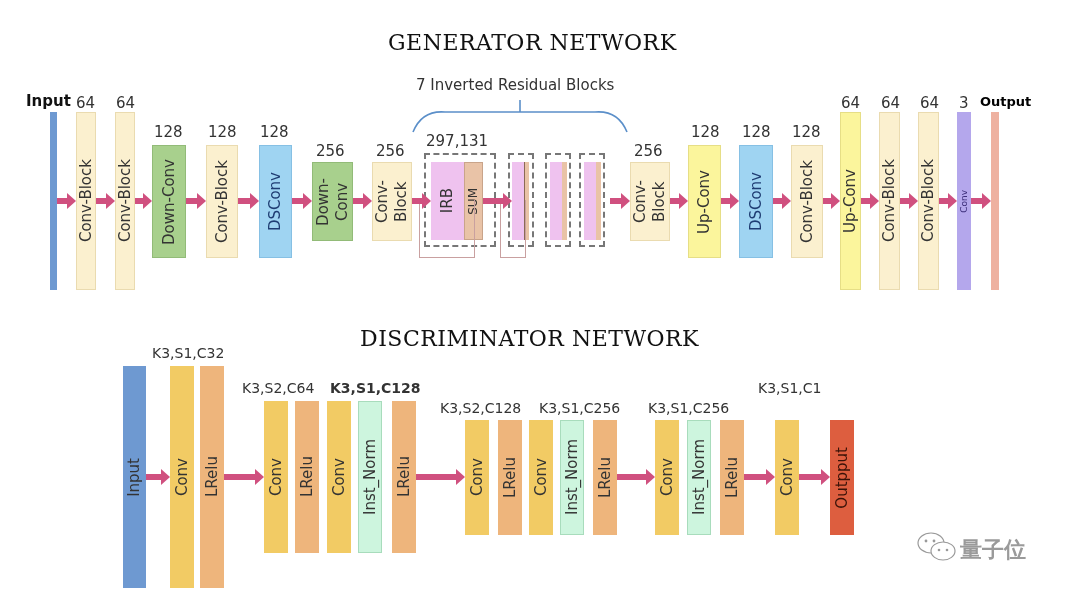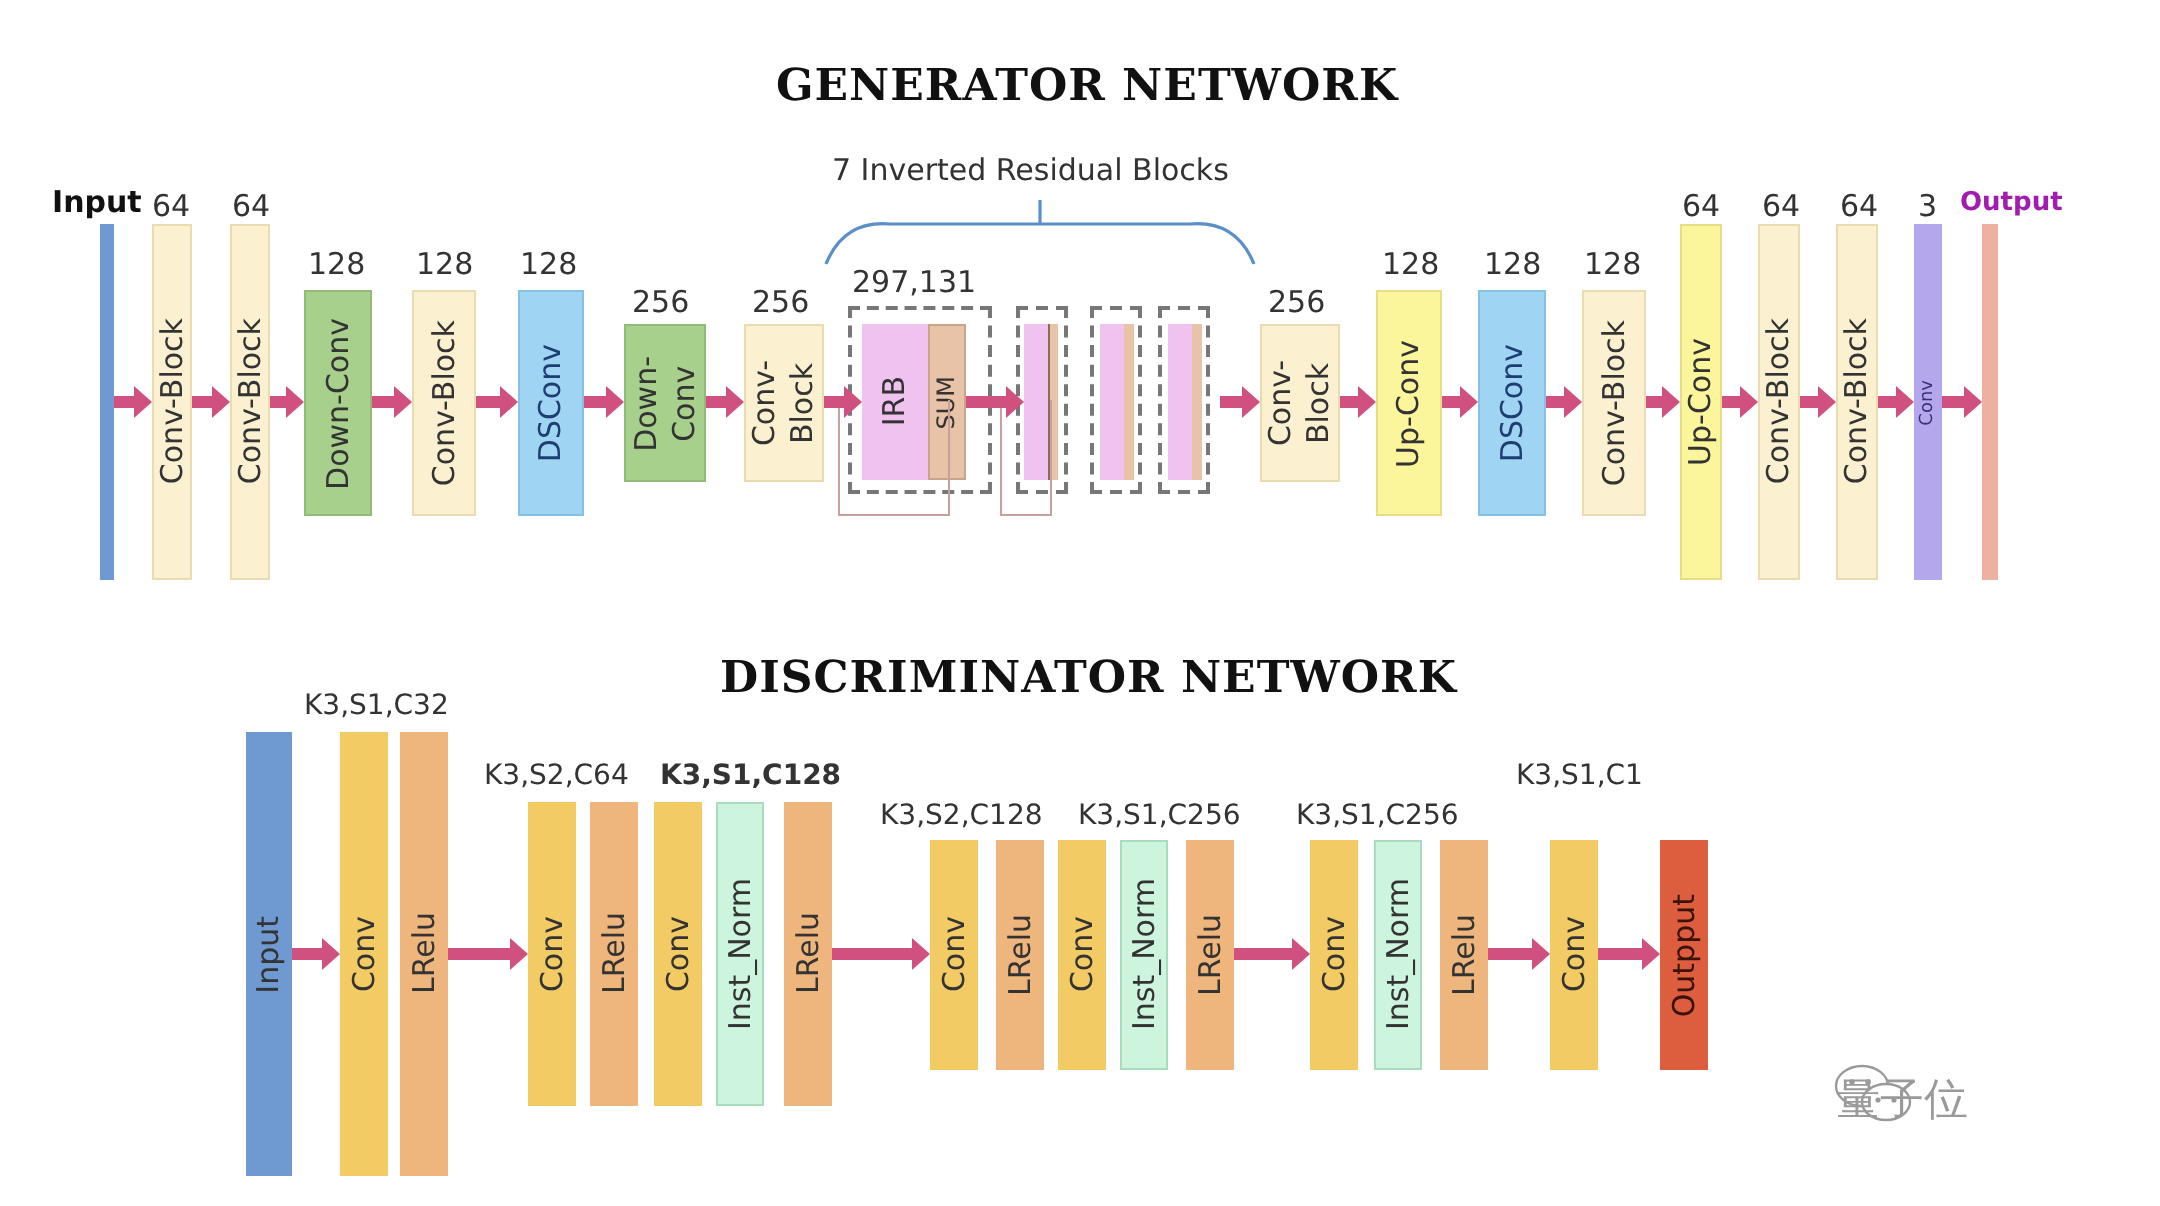--- a/index.html
+++ b/index.html
@@ -1,17 +1,17 @@
 <!DOCTYPE html>
 <html><head>
 <meta charset="utf-8">
 <style>
   html, body { margin:0; padding:0; background:#ffffff; }
   body { width:1080px; height:603px; position:relative; overflow:hidden; font-family:"DejaVu Sans", sans-serif; }
-  .title { position:absolute; font-family:"DejaVu Serif", serif; font-weight:bold; color:#111; letter-spacing:0.5px; }
+  .title { position:absolute; font-family:"DejaVu Serif", serif; font-weight:normal; color:#111; letter-spacing:0.5px; }
   .lbl { position:absolute; font-size:15px; color:#333; white-space:nowrap; font-family:"DejaVu Sans", sans-serif; }
   .blk { position:absolute; box-sizing:border-box; display:flex; align-items:center; justify-content:center; }
   .blk .t { writing-mode:vertical-rl; transform:rotate(180deg); font-size:15px; color:#333; white-space:pre; text-align:center; line-height:19px; }
   .arrow { position:absolute; height:6px; background:#d0507f; }
   .arrow::after { content:""; position:absolute; right:-7px; top:-5px; border-left:9px solid #d0507f; border-top:8px solid transparent; border-bottom:8px solid transparent; }
   .dash { position:absolute; border:2px dashed #777; box-sizing:border-box; }
   .skip { position:absolute; border:1px solid #c9a0a0; border-top:none; box-sizing:border-box; }
   svg { position:absolute; }
 </style>
 </head>
@@ -121,21 +121,21 @@
 <div class="lbl" style="left:920px;top:94px;">64</div>
 <div class="blk gblk" style="left: 918px; top: 112px; width: 21px; height: 178px; border: 1px solid rgb(234, 219, 176); background: rgb(251, 240, 207);">
     <span class="t">Conv-Block</span>
   </div>
 
 <div class="lbl" style="left:959px;top:94px;">3</div>
 <div class="blk gblk" style="left: 957px; top: 112px; width: 14px; height: 178px; background: rgb(180, 167, 236);">
     <span class="t" style="font-size:9px;color:#3c2e7a;">Conv</span>
   </div>
 
-<div class="lbl" style="left:980px;top:94px;font-weight:bold;color:#a21caf;font-size:13px;">Output</div>
+<div class="lbl" style="left:980px;top:94px;font-weight:bold;color:#000000;font-size:13px;">Output</div>
 <div class="blk" style="left:991px;top:112px;width:8px;height:178px;background:#eeb1a0;"></div>
 
 <div class="arrow" style="left: 57px; top: 198px; width: 12px; background: rgb(208, 80, 127);"></div>
 <div class="arrow" style="left: 96px; top: 198px; width: 12px; background: rgb(208, 80, 127);"></div>
 <div class="arrow" style="left: 135px; top: 198px; width: 10px; background: rgb(208, 80, 127);"></div>
 <div class="arrow" style="left: 186px; top: 198px; width: 13px; background: rgb(208, 80, 127);"></div>
 <div class="arrow" style="left: 238px; top: 198px; width: 14px; background: rgb(208, 80, 127);"></div>
 <div class="arrow" style="left: 292px; top: 198px; width: 13px; background: rgb(208, 80, 127);"></div>
 <div class="arrow" style="left: 353px; top: 198px; width: 12px; background: rgb(208, 80, 127);"></div>
 <div class="arrow" style="left: 412px; top: 198px; width: 12px; background: rgb(208, 80, 127);"></div>
@@ -227,13 +227,13 @@
 <div class="arrow" style="left: 799px; top: 474px; width: 24px; background: rgb(208, 80, 127);"></div>
 
 <svg width="42" height="34" style="left:916px;top:530px;" viewBox="0 0 42 34">
   <ellipse cx="15" cy="13" rx="13" ry="10" fill="#fff" stroke="#999" stroke-width="1.2"></ellipse>
   <circle cx="10" cy="11" r="1.4" fill="#999"></circle>
     <circle cx="18" cy="11" r="1.4" fill="#999"></circle>
   <ellipse cx="27" cy="21" rx="12" ry="9" fill="#fff" stroke="#999" stroke-width="1.2"></ellipse>
   <circle cx="23" cy="20" r="1.3" fill="#999"></circle>
     <circle cx="31" cy="20" r="1.3" fill="#999"></circle>
 </svg>
-<div class="lbl" style="left:918px;top:535px;font-size:22px;color:#9a9a9a;">量子位</div>
+<div class="lbl" style="left:960px;top:535px;font-size:22px;color:#9a9a9a;font-weight:bold;">量子位</div>
 
 </body></html>

